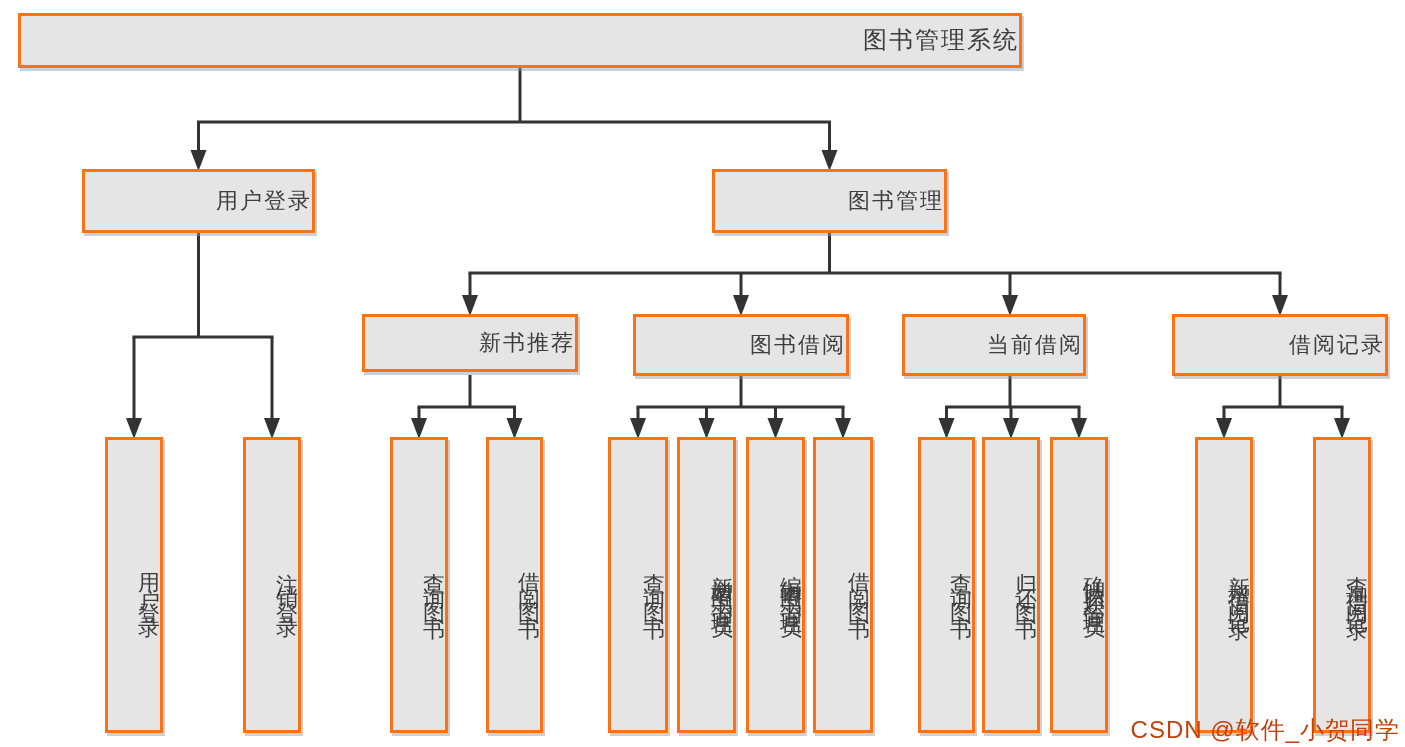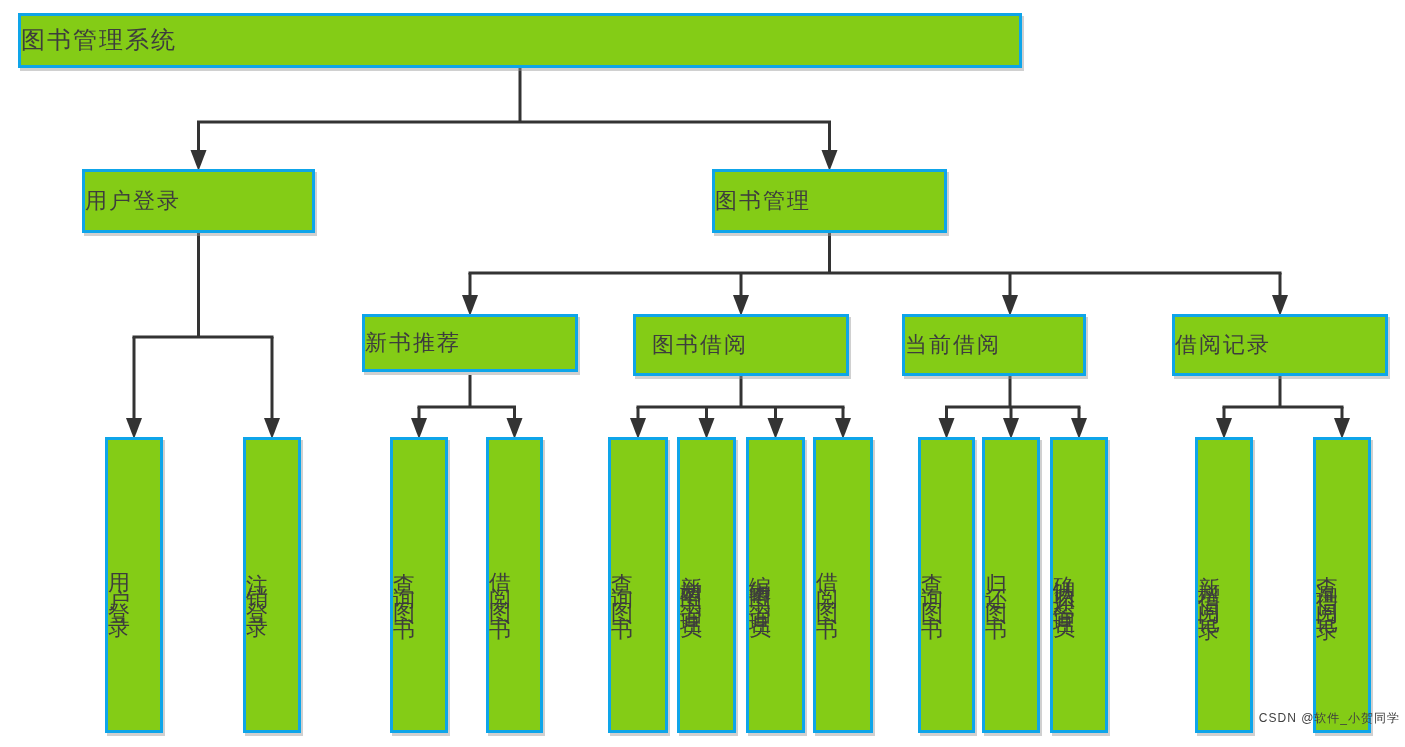--- a/index.html
+++ b/index.html
@@ -2,33 +2,33 @@
 <html><head>
 <meta charset="utf-8">
 <style>
   html,body{margin:0;padding:0;background:#ffffff;}
   #canvas{
     position:relative;width:1405px;height:747px;background:#ffffff;
     font-family:"Liberation Sans","DejaVu Sans",sans-serif;overflow:hidden;
   }
   #wires{position:absolute;left:0;top:0;width:1405px;height:747px;}
   .node{
-    position:absolute;box-sizing:border-box;background:#84cc16;
-    border:3px solid #0ea5e9;display:flex;align-items:center;justify-content:flex-start;
+    position:absolute;box-sizing:border-box;background:#e5e5e5;
+    border:3px solid #f97316;display:flex;align-items:center;justify-content:flex-end;
     color:#3d3d3d;box-shadow:2px 3px 0 rgba(150,150,150,0.45);
   }
   .h-label{font-size:22px;letter-spacing:2px;white-space:nowrap;line-height:1.2;}
   .node.root .h-label{font-size:24px;}
   .v-label{
     writing-mode:vertical-rl;text-orientation:mixed;
     font-size:22px;line-height:1;white-space:nowrap;
   }
   #watermark{
-    position:absolute;right:5px;bottom:20px;font-size:12px;
-    color:#404040;letter-spacing:1px;white-space:nowrap;
+    position:absolute;right:5px;bottom:1px;font-size:24px;
+    color:#c2410c;letter-spacing:1px;white-space:nowrap;
   }
 </style>
 </head>
 <body>
 
 <div id="canvas">
   <svg id="wires" width="1405" height="747" viewBox="0 0 1405 747">
       <line x1="520" y1="67" x2="520" y2="122" stroke="#333333" stroke-width="3"></line>
       <line x1="197" y1="122" x2="831" y2="122" stroke="#333333" stroke-width="3"></line>
       <line x1="198.5" y1="122" x2="198.5" y2="154" stroke="#333333" stroke-width="3"></line>

